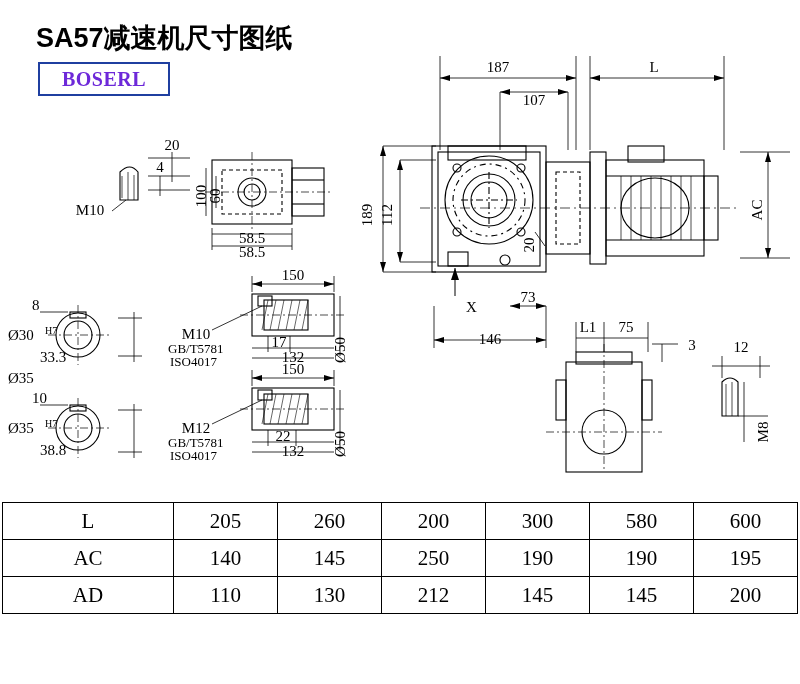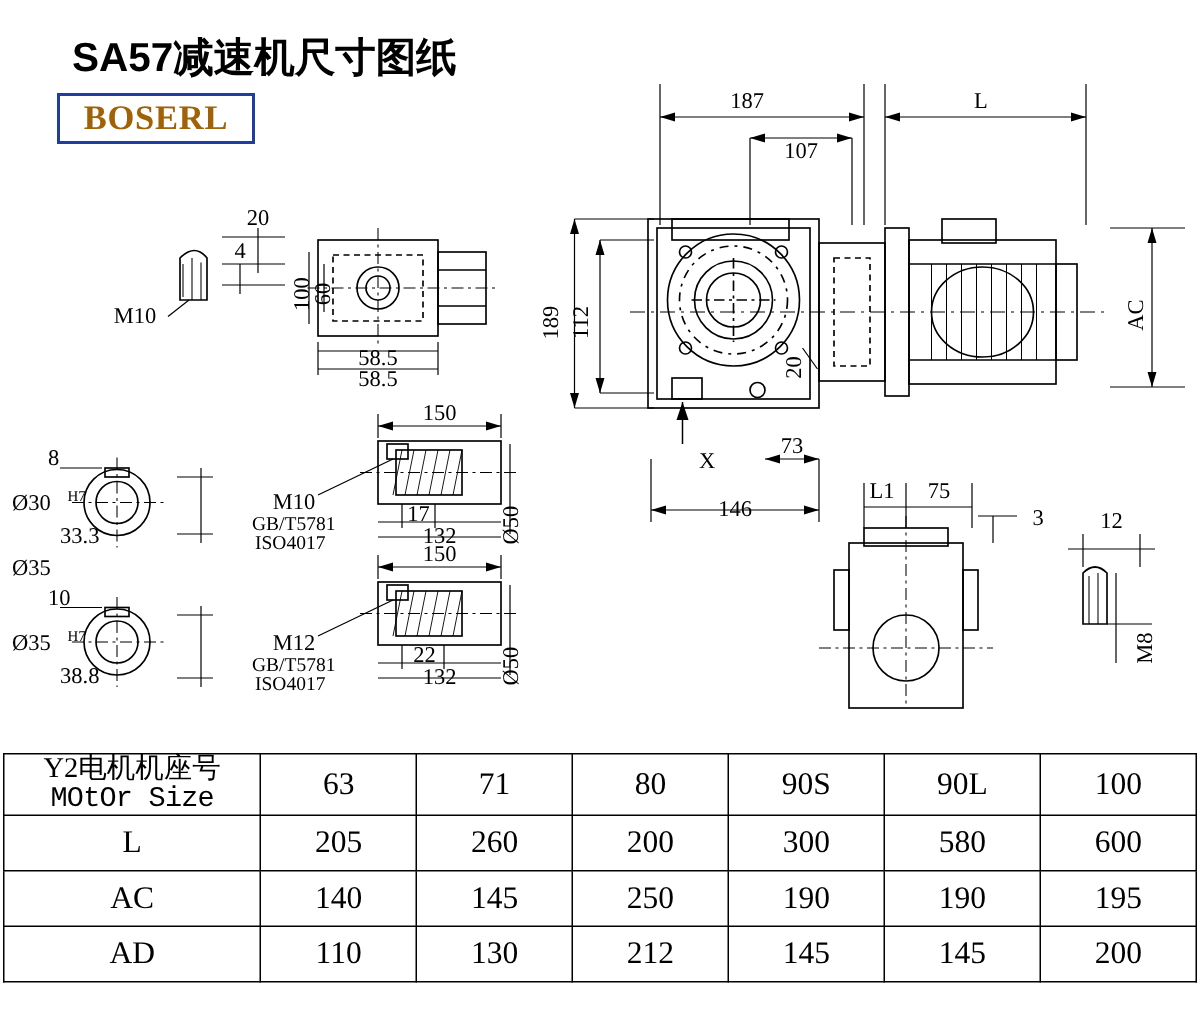--- a/index.html
+++ b/index.html
@@ -4,30 +4,30 @@
 <style>
   html,body{margin:0;padding:0;}
   body{
     width:800px;height:684px;background:#ffffff;
     font-family:"Liberation Serif", serif;
     color:#000;position:relative;overflow:hidden;
   }
   .root{position:relative;width:800px;height:684px;}
   .abs{position:absolute;}
   .title{
-    left:48px;top:20px;font-size:27px;font-weight:bold;
+    left:36px;top:20px;font-size:27px;font-weight:bold;
     font-family:"Liberation Sans", sans-serif;letter-spacing:0px;
   }
   .logo{
     left:38px;top:62px;width:128px;height:30px;border:2px solid #1f3fa0;
     display:flex;align-items:center;justify-content:center;
   }
   .logo span{
-    color:#a16207;font-family:"Liberation Serif", serif;font-weight:bold;
-    font-size:23px;letter-spacing:0.5px;
+    color:#6d28d9;font-family:"Liberation Serif", serif;font-weight:bold;
+    font-size:20px;letter-spacing:0.5px;
   }
   svg.draw{position:absolute;left:0;top:0;width:800px;height:684px;}
   .tbl{
     position:absolute;left:2px;top:502px;width:796px;
     border-collapse:collapse;
     font-family:"Liberation Serif", serif;
   }
   .tbl td{
     border:1px solid #000;text-align:center;font-size:21px;height:36px;
     padding:0;
@@ -356,32 +356,20 @@
       <text x="588" y="332" text-anchor="middle">L1</text>
       <text x="626" y="332" text-anchor="middle">75</text>
       <text x="692" y="350" text-anchor="middle">3</text>
       <text x="741" y="352" text-anchor="middle">12</text>
       <text x="768" y="432" text-anchor="middle" transform="rotate(-90 768 432)">M8</text>
     </g>
   </svg>
 
   <table class="tbl">
     <tbody>
-        <tr>
-      <td class="hdr">
-        <div class="l1">Y2电机机座号</div>
-        <div class="l2">MOtOr Size</div>
-      </td>
-      <td class="val">63</td>
-      <td class="val">71</td>
-      <td class="val">80</td>
-      <td class="val">90S</td>
-      <td class="val">90L</td>
-      <td class="val">100</td>
-    </tr>
     <tr>
       <td class="lab">L</td>
       <td class="val">205</td>
       <td class="val">260</td>
       <td class="val">200</td>
       <td class="val">300</td>
       <td class="val">580</td>
       <td class="val">600</td>
     </tr>
     <tr>

